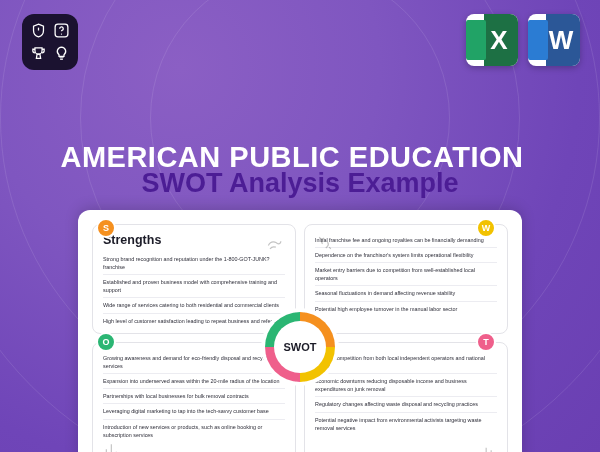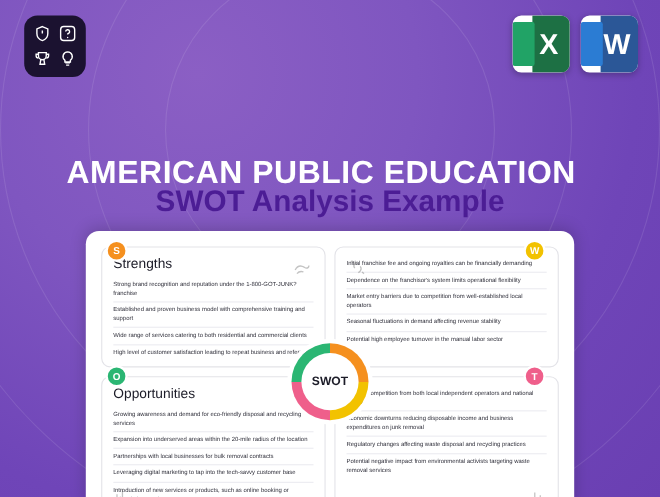--- a/index.html
+++ b/index.html
@@ -83,21 +83,21 @@
     display: grid;
     grid-template-columns: 1fr 1fr;
     grid-template-rows: 110px 126px;
     gap: 8px;
     height: 236px;
   }
   .quad {
     border: 1px solid #e3e3e8; border-radius: 8px;
     padding: 8px 10px 6px 10px; position: relative; overflow: hidden;
   }
-  .quad h3 { font-size: 12.5px; font-weight: normal; color: #1c1c28; margin-bottom: 5px; }
+  .quad h3 { font-size: 12.5px; font-weight: bold; color: #1c1c28; margin-bottom: 5px; }
   .quad.right h3 { text-align: right; }
   .quad ul { list-style: none; }
   .quad li {
     font-size: 5.4px; line-height: 1.5; color: #2f2f3a;
     padding: 3px 0 3px 0; border-bottom: 1px solid #ececf1;
   }
   .quad li:last-child { border-bottom: none; }
 
   
   .badge {
@@ -232,21 +232,20 @@
         <li>Potential high employee turnover in the manual labor sector</li>
       </ul>
     </div>
 
     <div class="quad left">
       <span class="quad-icon ic-opportunities">
         <svg width="20" height="20" viewBox="0 0 24 24" fill="none" stroke="#555" stroke-width="1.4">
             <path d="M4 20V10M10 20V4M16 20v-7"></path>
           </svg>
       </span>
-      <h3>Opportunities</h3>
       <ul>
         <li>Growing awareness and demand for eco-friendly disposal and recycling services</li>
         <li>Expansion into underserved areas within the 20-mile radius of the location</li>
         <li>Partnerships with local businesses for bulk removal contracts</li>
         <li>Leveraging digital marketing to tap into the tech-savvy customer base</li>
         <li>Introduction of new services or products, such as online booking or subscription services</li>
       </ul>
     </div>
 
     <div class="quad right">

